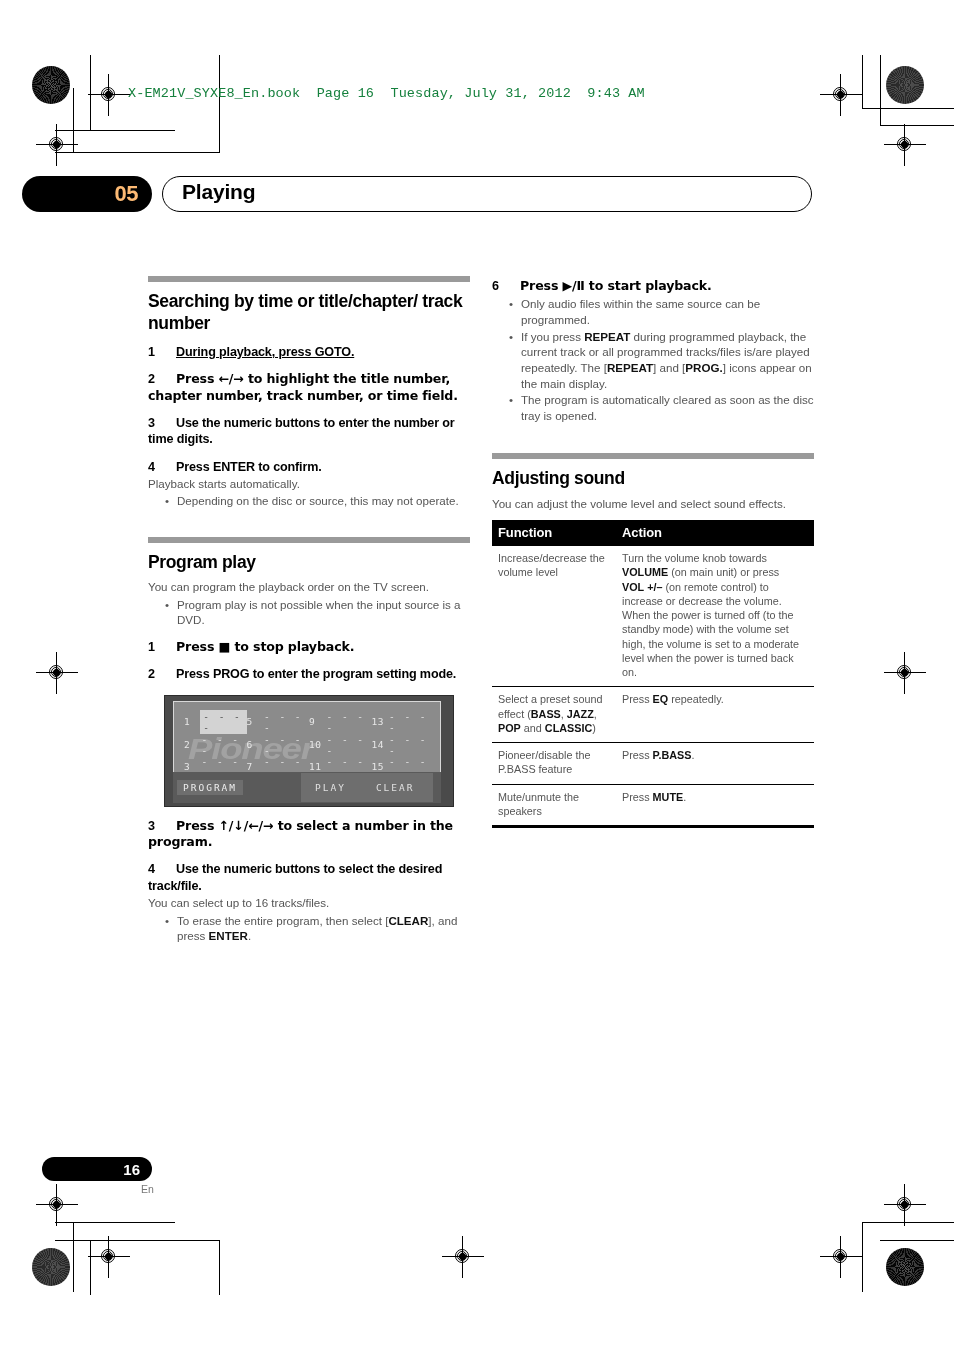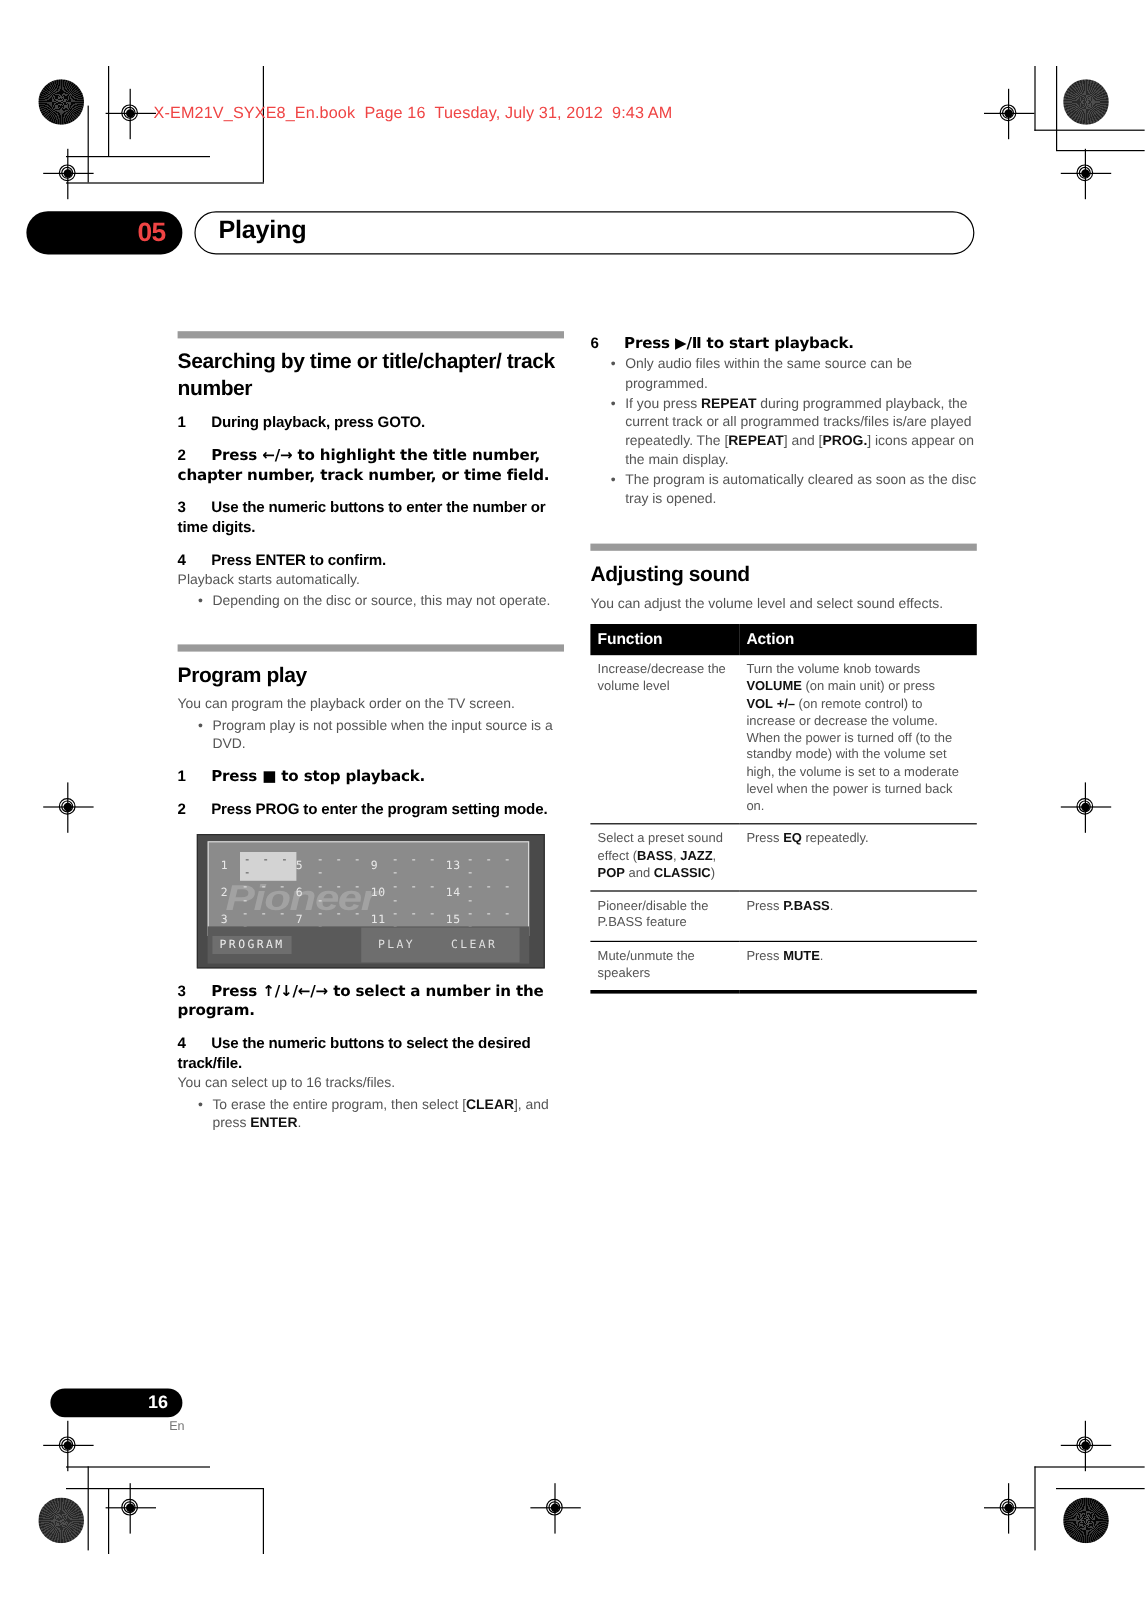--- a/index.html
+++ b/index.html
@@ -58,40 +58,40 @@
   .halftone.gray {
     background:
       repeating-conic-gradient(from 0deg, #555 0deg 4deg, #999 4deg 8deg),
       radial-gradient(circle, #8a8a8a 0%, #6a6a6a 80%);
   }
 
   
   .running-header {
     position: absolute;
     left: 128px; top: 86px;
-    font-family: Liberation Sans, sans-serif;
+    font-family: Liberation Mono, monospace;
     font-size: 13.5px;
-    color: #ef4444;
+    color: #15803d;
     white-space: pre;
     letter-spacing: 0.1px;
   }
 
   
   .chapter-banner {
     position: absolute;
     left: 22px; top: 176px;
     width: 130px; height: 36px;
     background: #000;
     border-radius: 18px;
   }
   .chapter-num {
     position: absolute;
     right: 14px; top: 50%;
     transform: translateY(-50%);
-    color: #ef4444;
+    color: #fdba74;
     font-size: 22px;
     font-weight: bold;
     letter-spacing: -0.5px;
   }
   .chapter-title-pill {
     position: absolute;
     left: 162px; top: 176px;
     width: 650px; height: 36px;
     border: 1.4px solid #000;
     border-radius: 18px;
@@ -139,21 +139,21 @@
     font-size: 12.6px;
     font-weight: bold;
     margin: 11px 0 0 0;
     line-height: 1.3;
     letter-spacing: -0.15px;
   }
   .step .n {
     display: inline-block;
     width: 28px;
   }
-  .step-first { margin-top: 9px; }
+  .step-first { margin-top: 9px; text-decoration: underline; }
 
   .sub {
     font-size: 11.6px;
     color: #555;
     margin: 1px 0 0 0;
     line-height: 1.33;
   }
 
   ul.bullets {
     margin: 2px 0 0 0;

